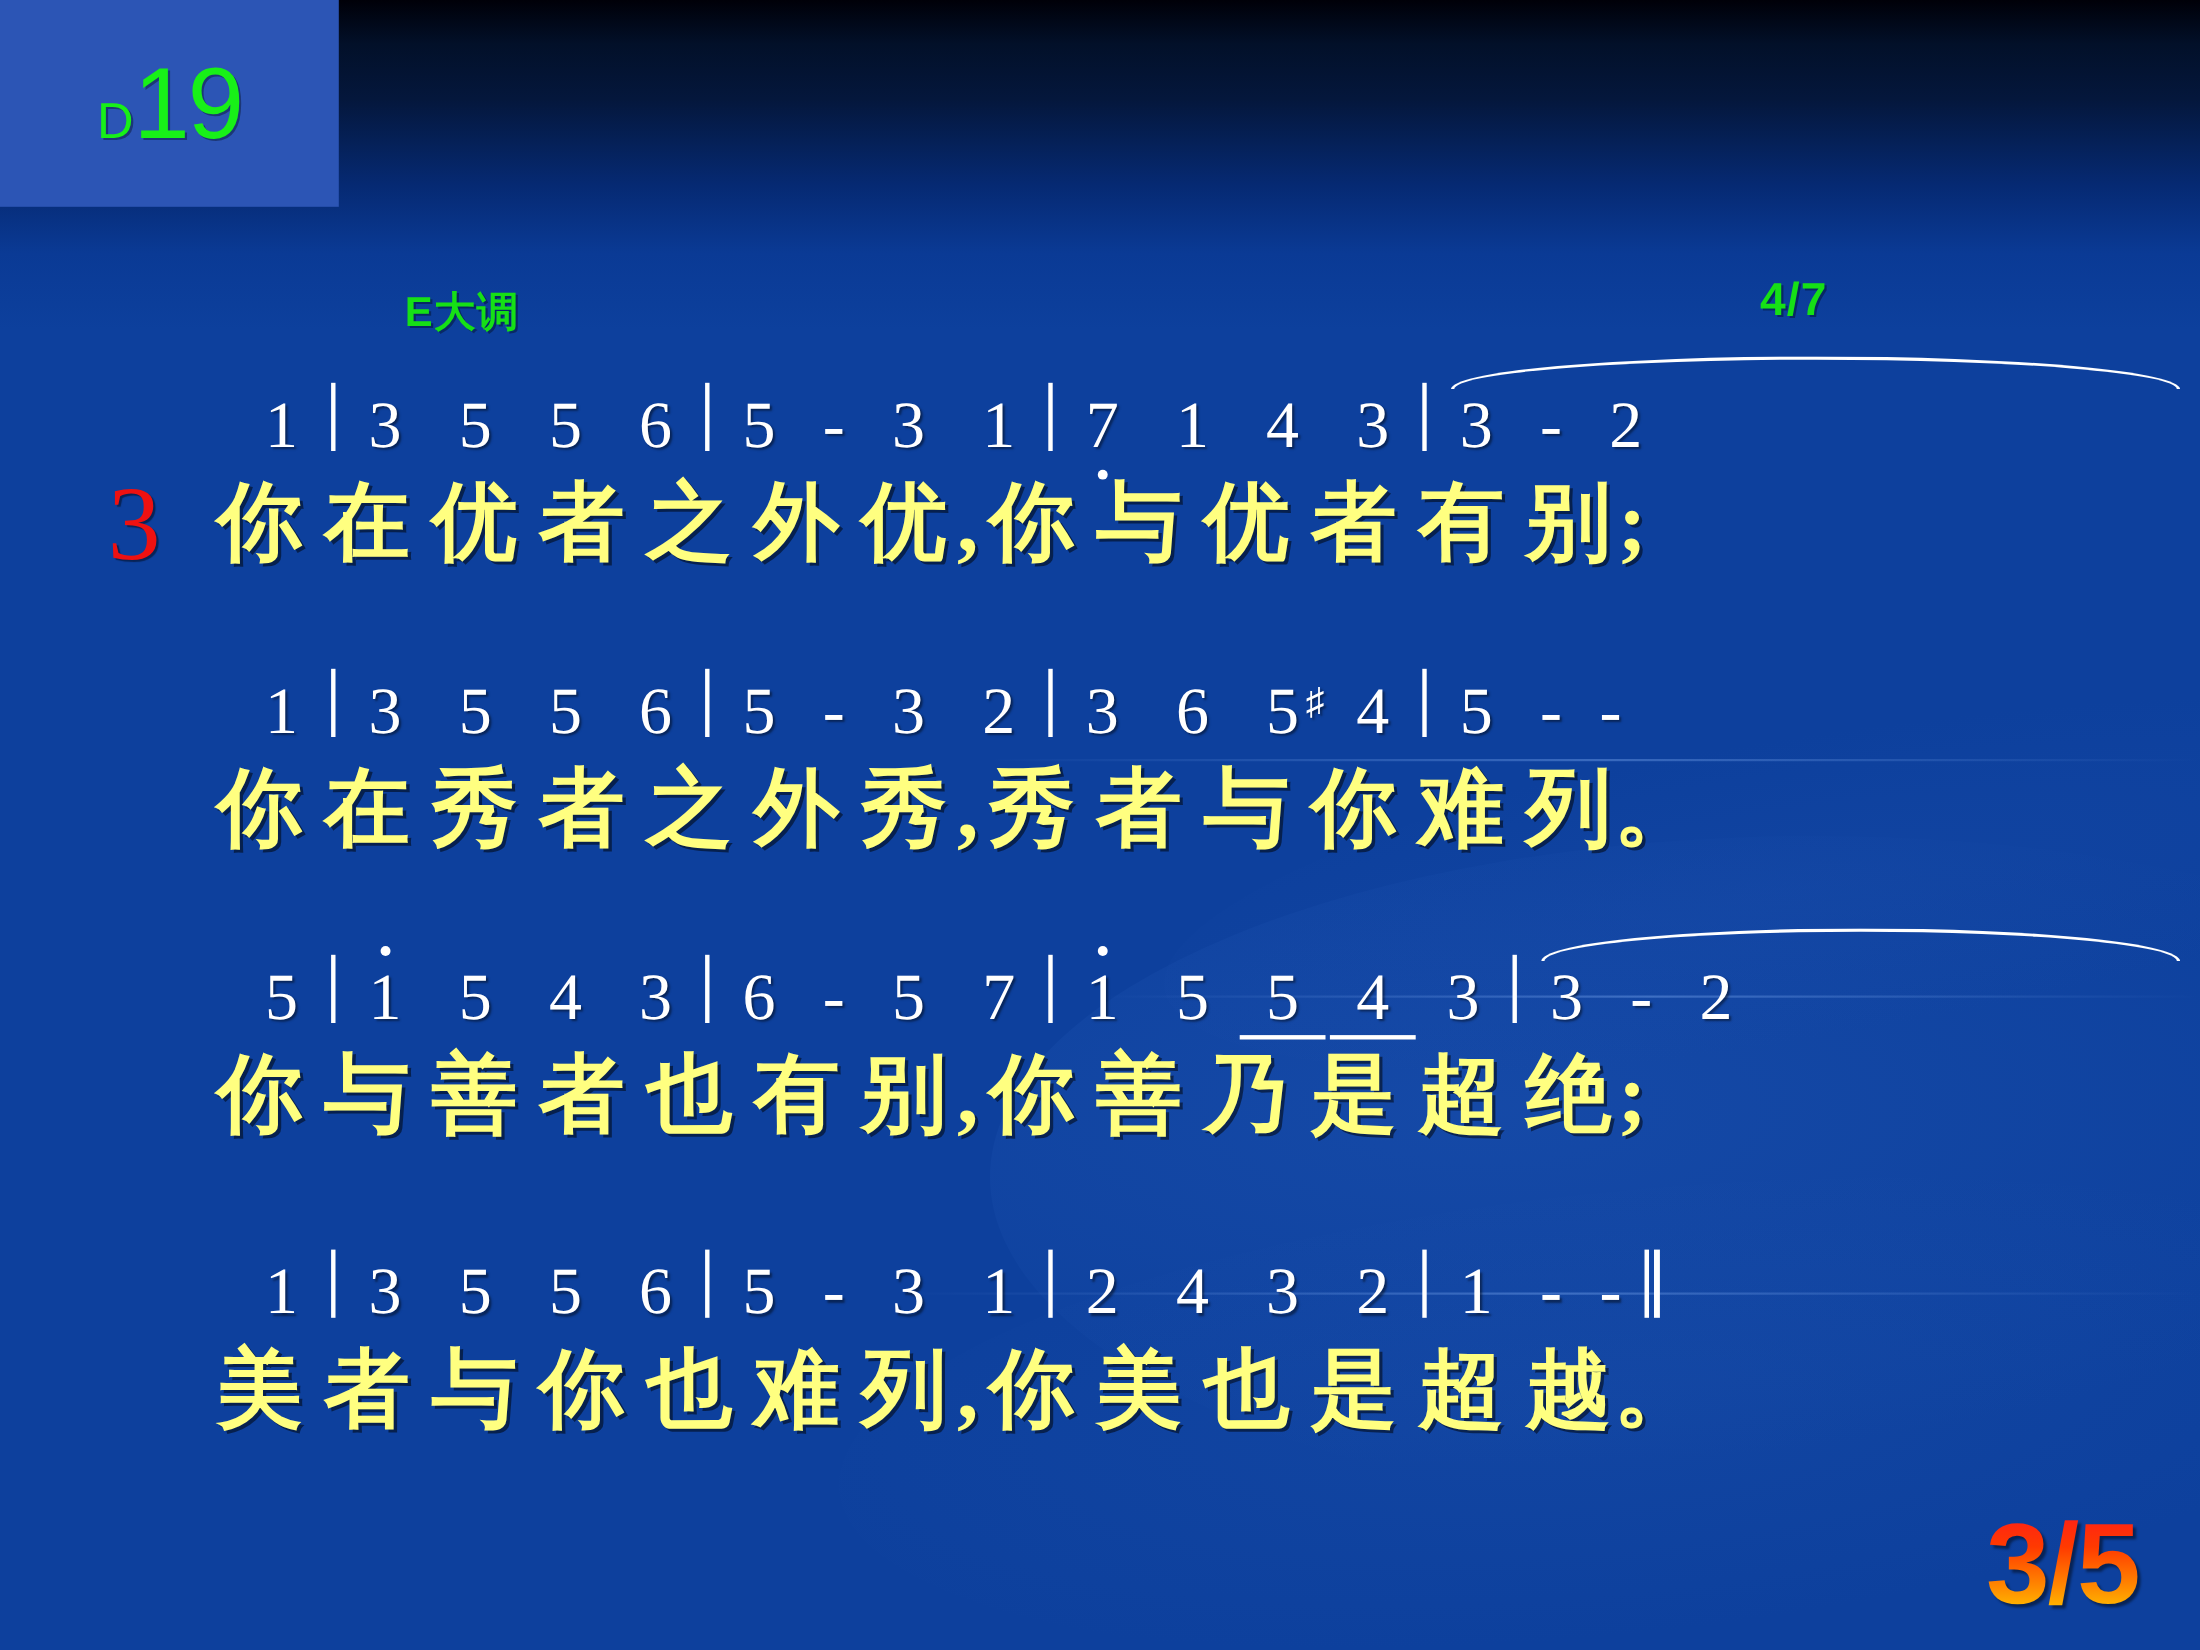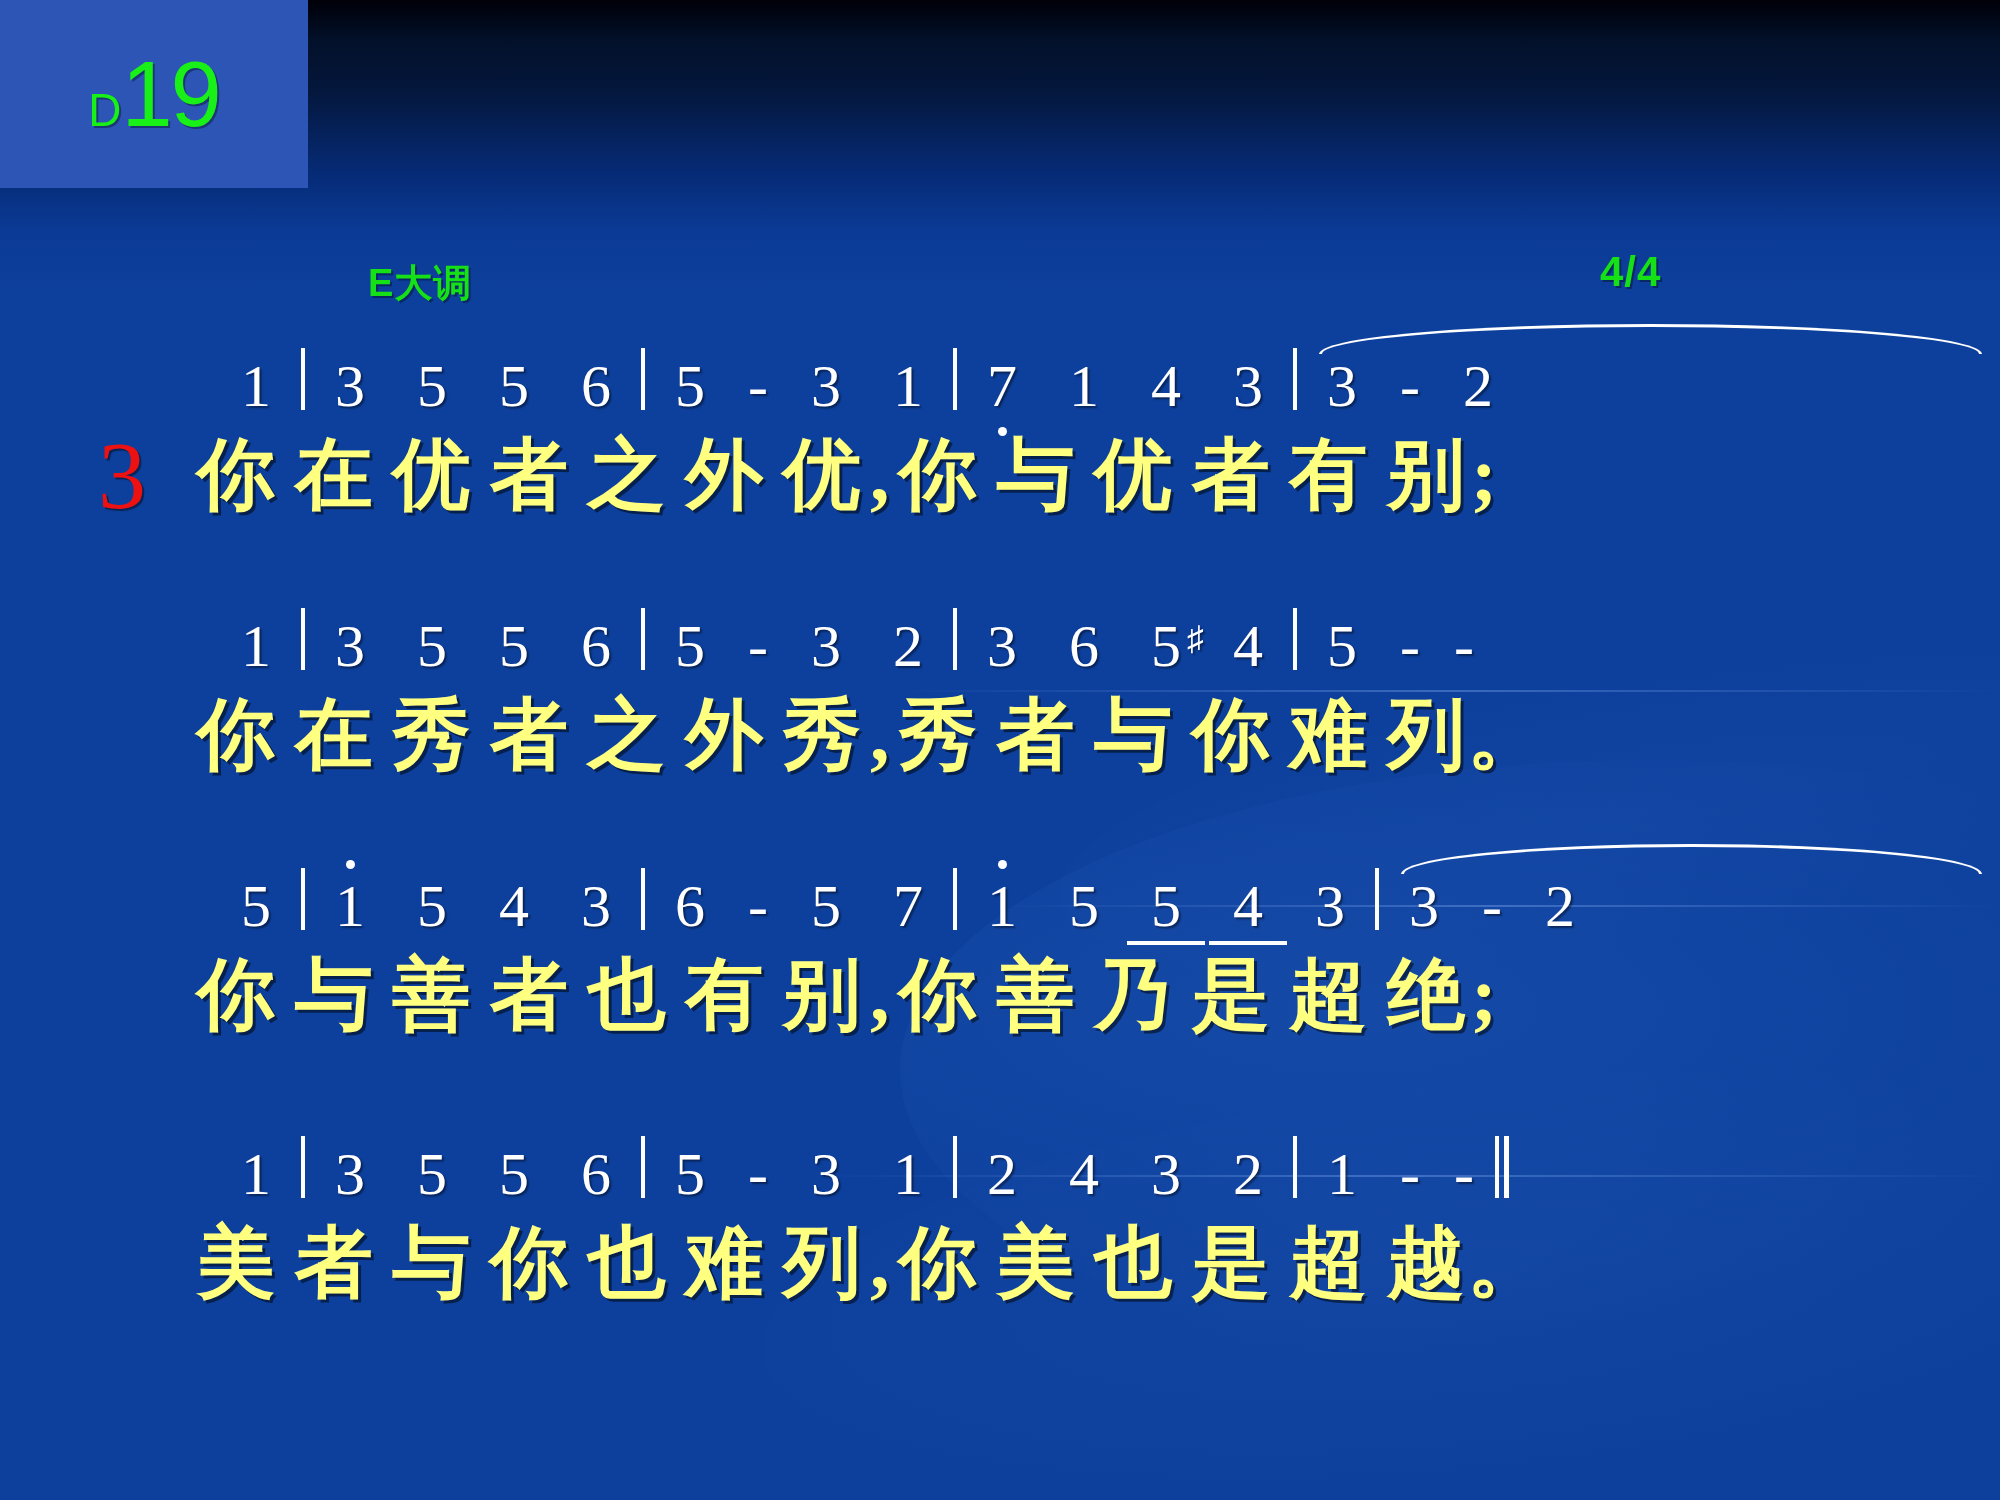--- a/index.html
+++ b/index.html
@@ -248,21 +248,21 @@
 
   <div id="badge">
     <div class="inner">
       <span class="d">D</span>
       <span class="no">19</span>
     </div>
   </div>
 
 
   <div id="keysig">E大调</div>
-  <div id="meter">4/4</div>
+  <div id="meter">4/7</div>
 
   <div id="verse-no">3</div>
 
   <div class="system s0">
     <div class="noteline">
         <span class="n" style="width: 82px;">1</span>
         <span class="bar"></span>
         <span class="n" style="width: 82px;">3</span>
         <span class="n" style="width: 82px;">5</span>
         <span class="n" style="width: 82px;">5</span>
@@ -357,14 +357,15 @@
         <span class="n" style="width: 82px;">2</span>
         <span class="bar"></span>
         <span class="n" style="width: 82px;">1</span>
         <span class="n" style="width: 54px;">-</span>
         <span class="n" style="width: 54px;">-</span>
         <span class="bar final"></span>
       </div>
     <div class="lyricline"><span class="ch" style="width: 82px;">美</span> <span class="ch" style="width: 82px;">者</span> <span class="ch" style="width: 82px;">与</span> <span class="ch" style="width: 82px;">你</span> <span class="ch" style="width: 82px;">也</span> <span class="ch" style="width: 82px;">难</span> <span class="ch" style="width: 82px;">列</span><span class="ch" style="width: 34px;">,</span><span class="ch" style="width: 82px;">你</span> <span class="ch" style="width: 82px;">美</span> <span class="ch" style="width: 82px;">也</span> <span class="ch" style="width: 82px;">是</span> <span class="ch" style="width: 82px;">超</span> <span class="ch" style="width: 82px;">越</span><span class="ch" style="width: 34px;">。</span></div>
   </div>
 
+  <div id="pageno">3/5</div>
 
 </div>
 
 </body></html>

